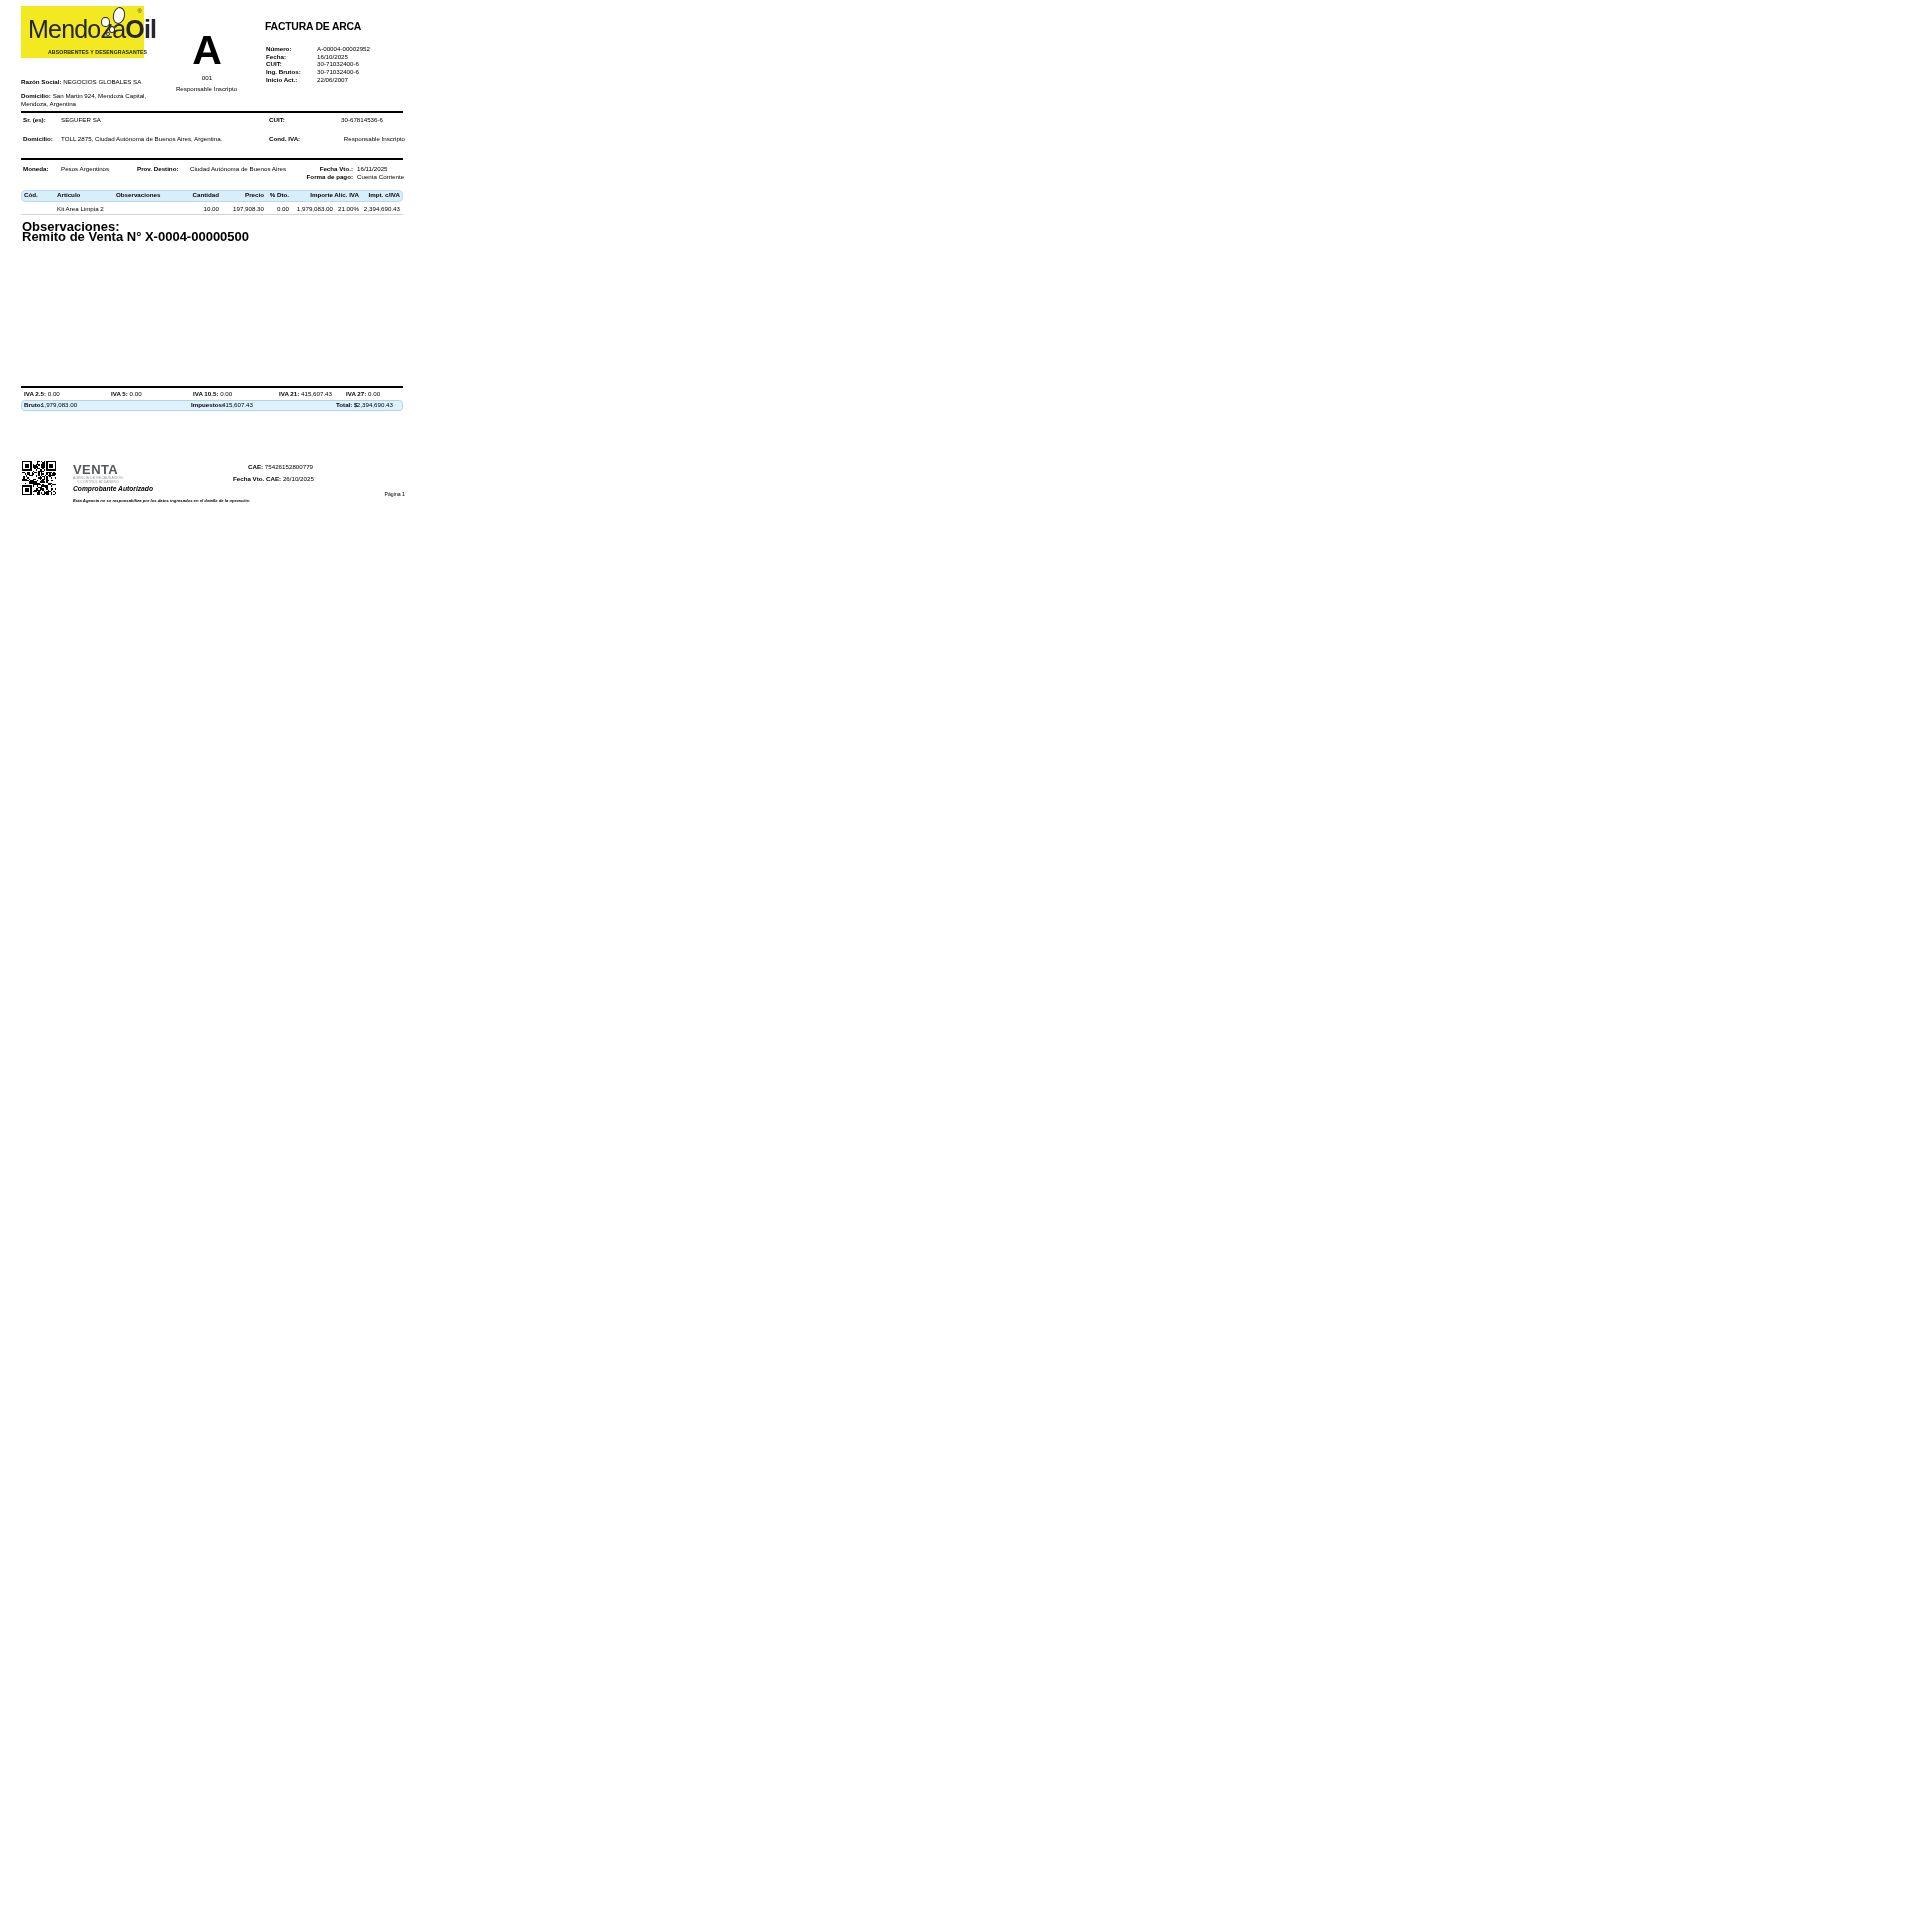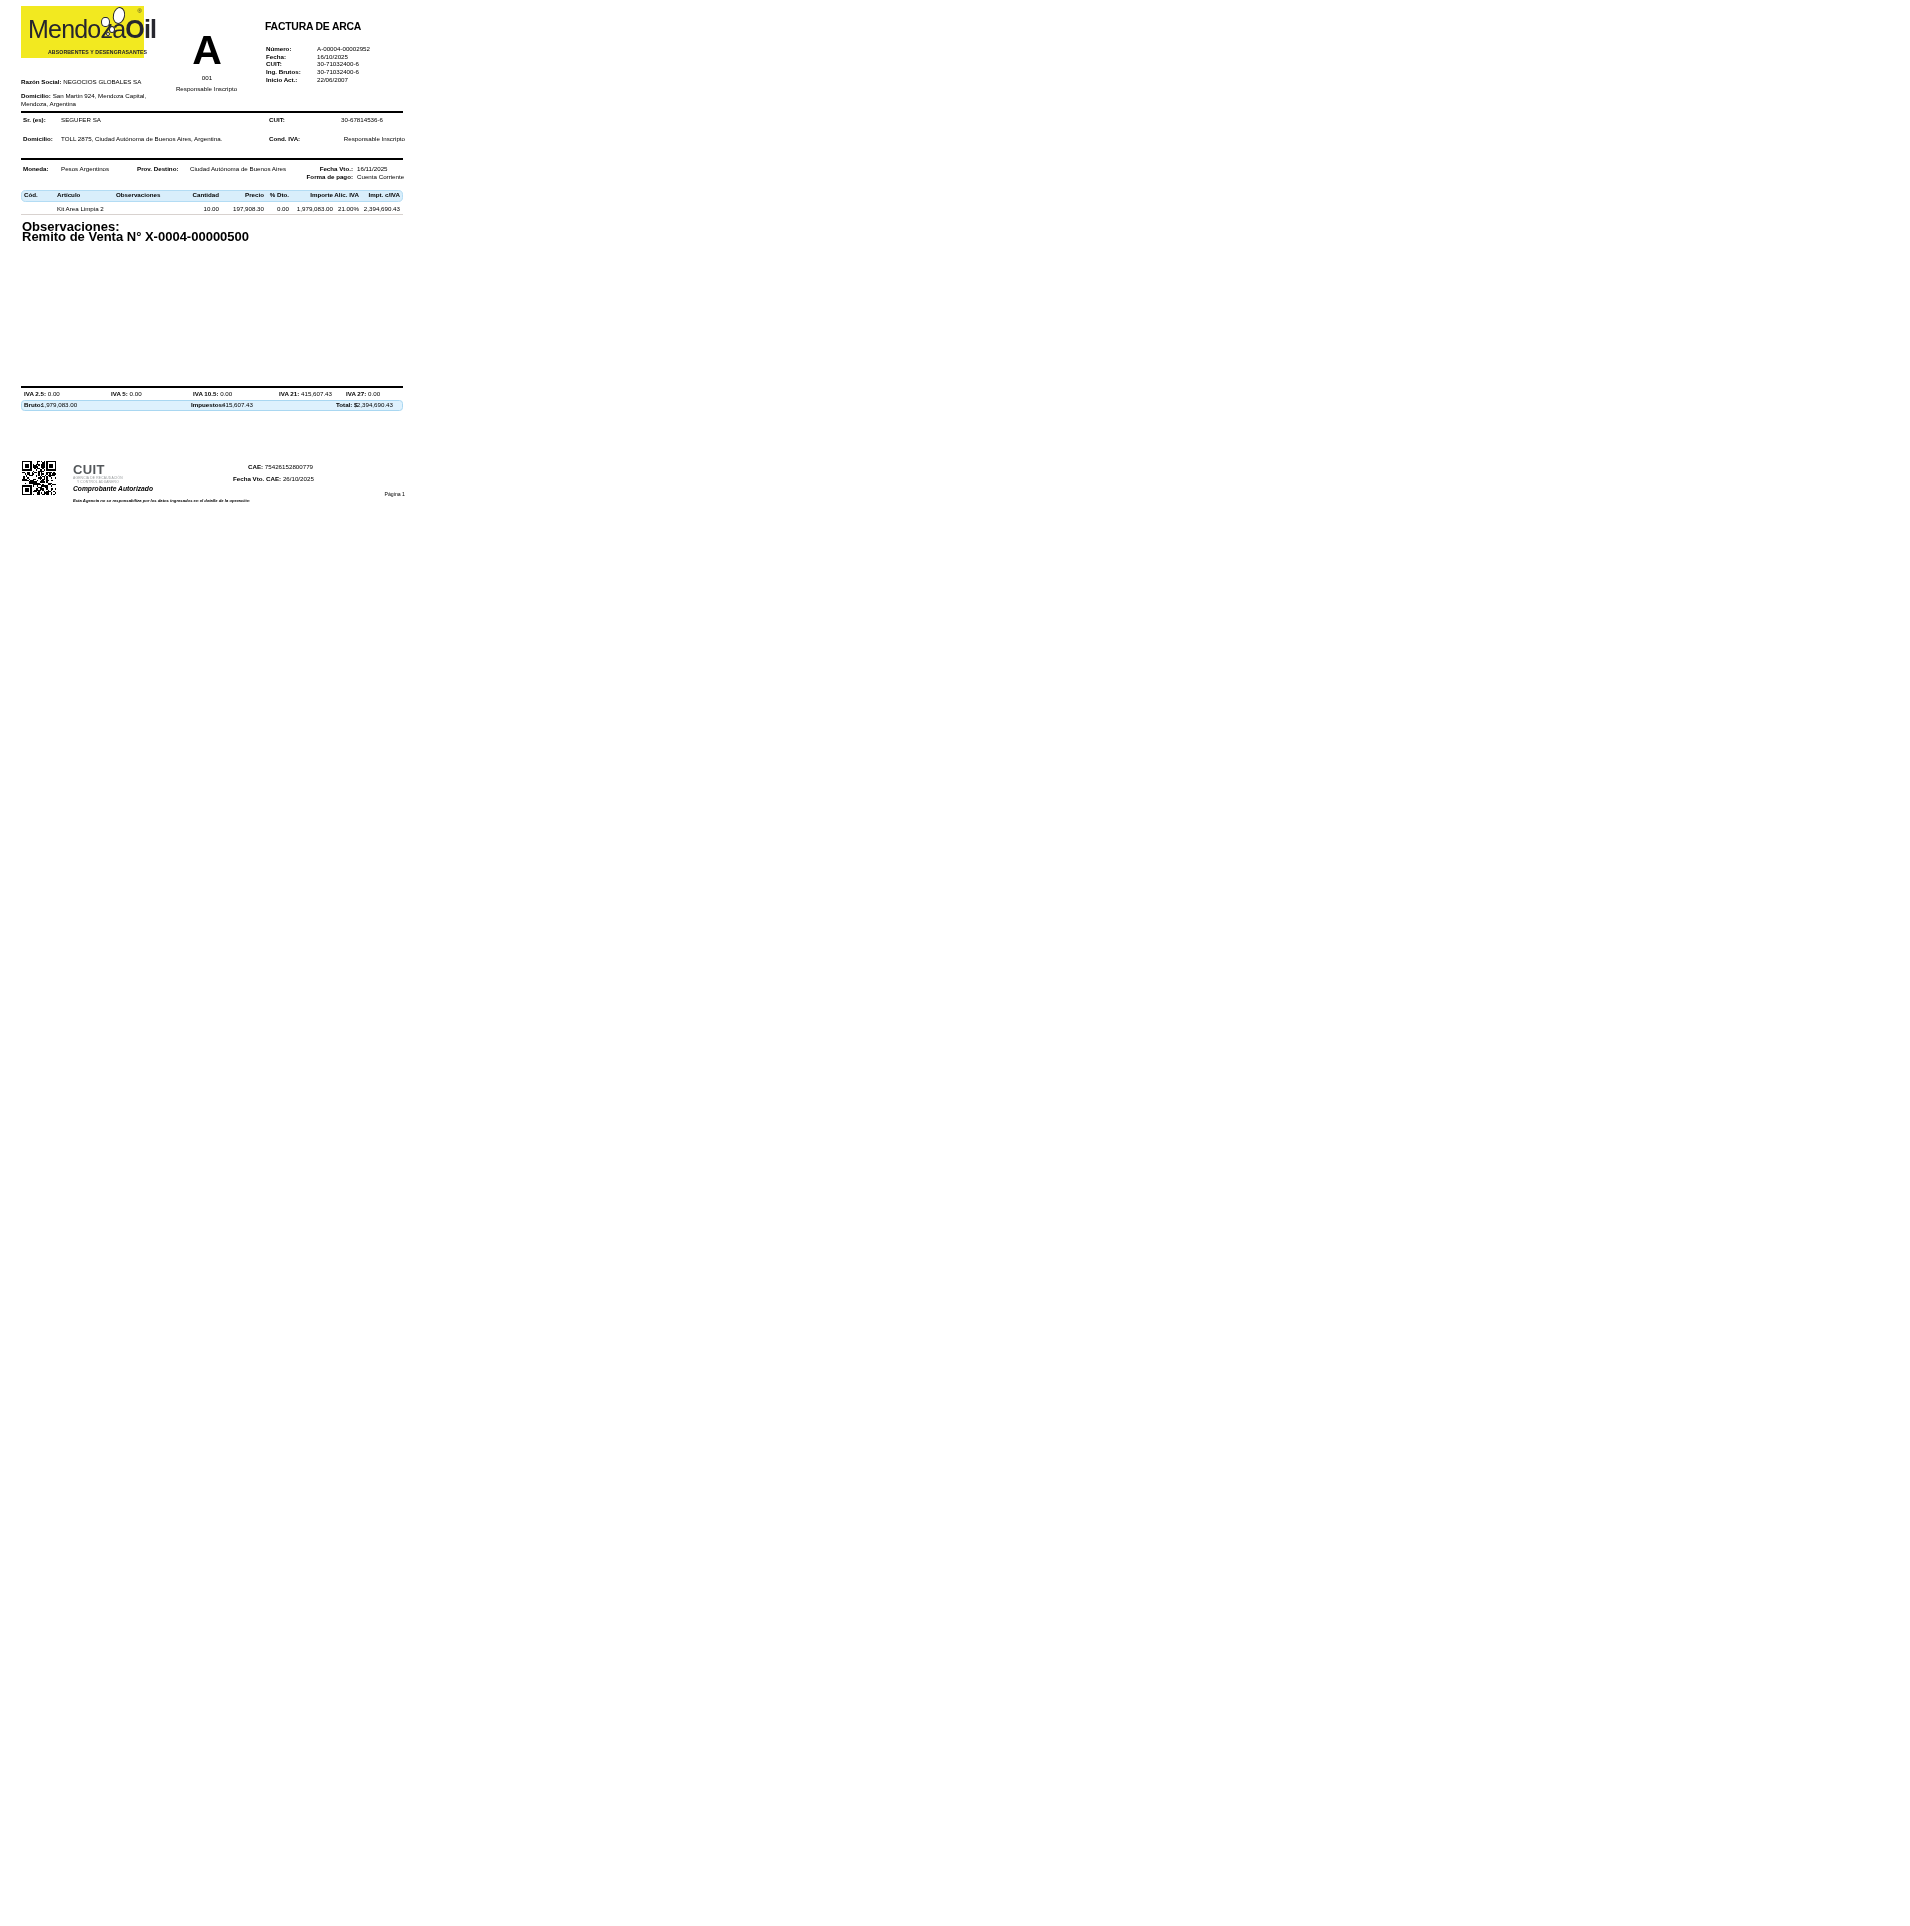--- a/index.html
+++ b/index.html
@@ -368,21 +368,21 @@
           <rect x="18" y="0" width="7" height="7"></rect>
           <rect fill="#fff" x="19" y="1" width="5" height="5"></rect>
           <rect x="20" y="2" width="3" height="3"></rect>
           <rect x="0" y="18" width="7" height="7"></rect>
           <rect fill="#fff" x="1" y="19" width="5" height="5"></rect>
           <rect x="2" y="20" width="3" height="3"></rect>
         </g>
       </svg></div>
 
   <div class="abs" style="left:73px;top:463px;">
-    <div class="arca-name">CUIT</div>
+    <div class="arca-name">VENTA</div>
     <div class="arca-tag">AGENCIA DE RECAUDACIÓN</div>
     <div class="arca-tag" style="text-align:center;">Y CONTROL ADUANERO</div>
   </div>
   <div class="abs autorizado" style="left:73px;top:485px;">Comprobante Autorizado</div>
   <div class="abs disclaimer" style="left:73px;top:498px;">Esta Agencia no se responsabiliza por los datos ingresados en el detalle de la operación</div>
 
   <div class="abs fs16" style="left:248px;top:463px;">
     <span class="b">CAE:</span>
     <span>75426152800779</span>
   </div>

